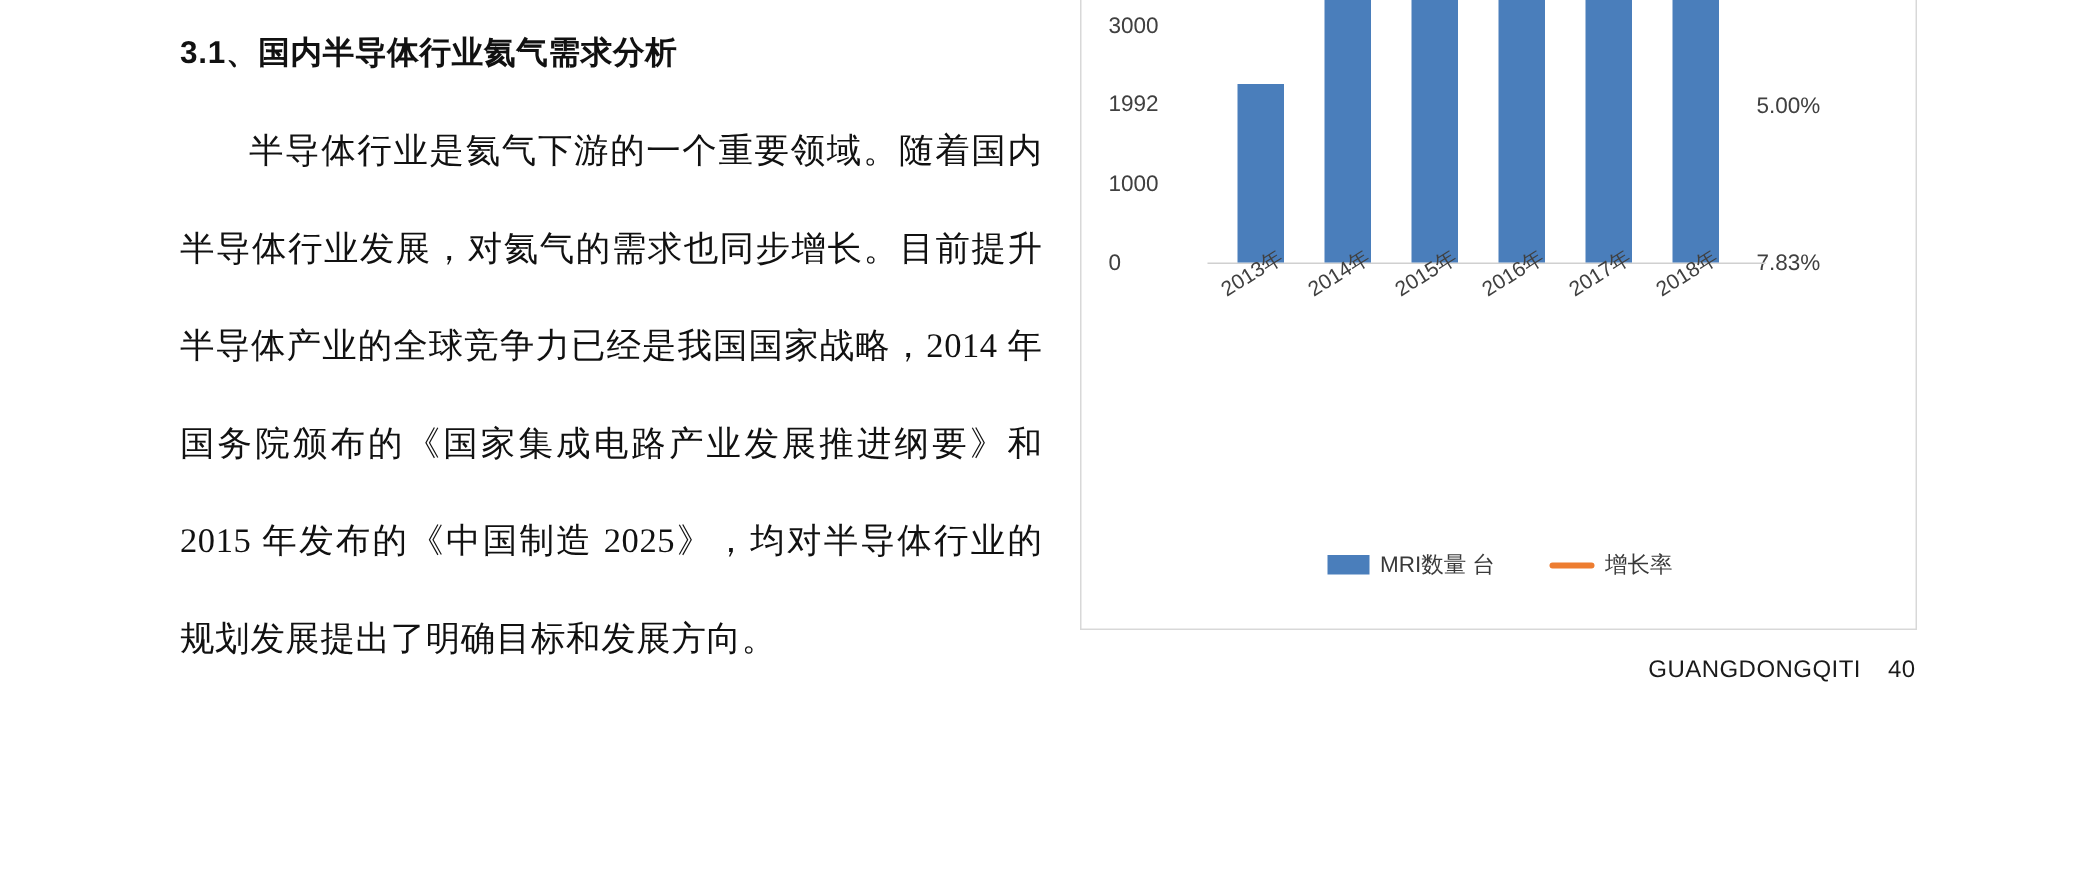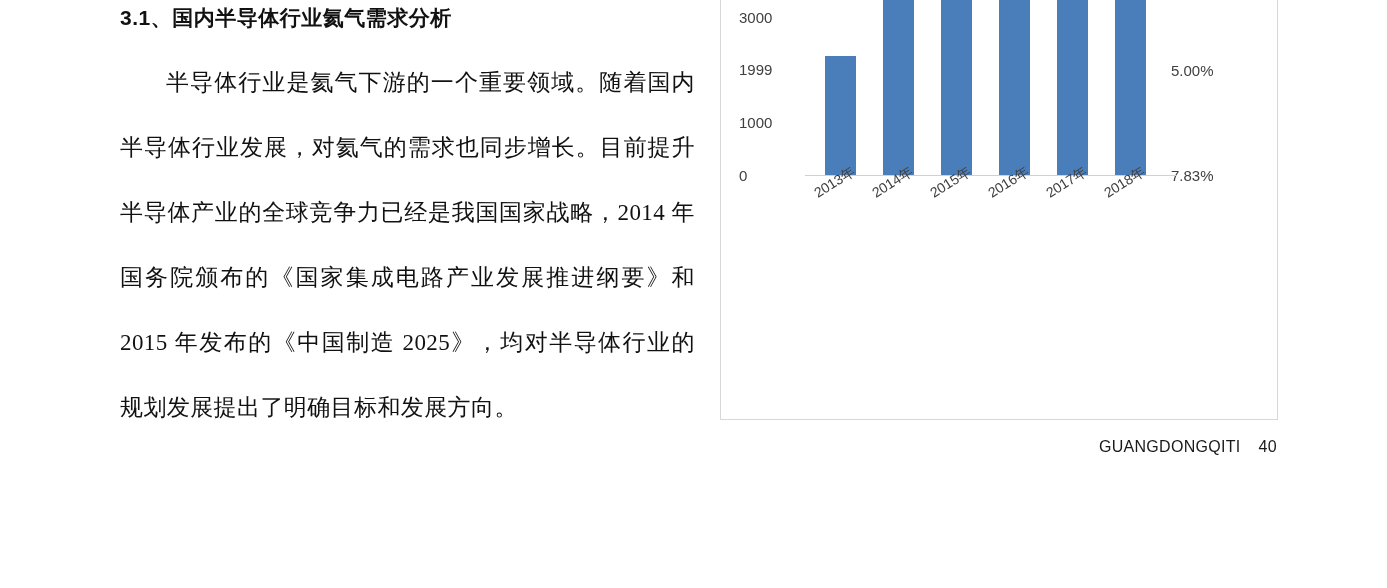--- a/index.html
+++ b/index.html
@@ -22,21 +22,21 @@
     top: 0px;
     width: 575px;
   }
   .section-heading {
     font-family: "Liberation Sans", sans-serif;
     font-size: 21px;
     font-weight: bold;
     color: #111111;
     letter-spacing: 0.5px;
     margin: 0;
-    padding-top: 2px;
+    padding-top: 20px;
     line-height: 32px;
   }
   .body-par {
     font-family: "Liberation Serif", serif;
     font-size: 23px;
     color: #111111;
     line-height: 65px;
     margin: 0;
     padding-top: 16px;
     text-indent: 2em;
@@ -176,21 +176,21 @@
   <p class="body-par">半导体行业是氦气下游的一个重要领域。随着国内半导体行业发展，对氦气的需求也同步增长。目前提升半导体产业的全球竞争力已经是我国国家战略，2014 年国务院颁布的《国家集成电路产业发展推进纲要》和 2015 年发布的《中国制造 2025》，均对半导体行业的规划发展提出了明确目标和发展方向。</p>
 </div>
 
 <div class="chart-panel">
 
   <div class="plot-area">
 
     <div class="yaxis-left">
       <div class="ylab" style="top:262px">0</div>
       <div class="ylab" style="top:209px">1000</div>
-      <div class="ylab" style="top:156px">1999</div>
+      <div class="ylab" style="top:156px">1992</div>
       <div class="ylab" style="top:104px">3000</div>
 
     </div>
 
     <div class="yaxis-right">
       <div class="ylab-r" style="top:262px">7.83%</div>
       <div class="ylab-r" style="top:157px">5.00%</div>
 
     </div>
 
@@ -210,17 +210,25 @@
       <div class="xtick" style="left:180px;">2016年</div>
       <div class="xtick" style="left:238px;">2017年</div>
       <div class="xtick" style="left:296px;">2018年</div>
     </div>
 
     <svg width="558" height="420" style="position:absolute;left:0;top:0;">
       <polyline points="400,-28 440,40" fill="none" stroke="#ed7d31" stroke-width="4" stroke-linecap="round"></polyline>
     </svg>
   </div>
 
+  <div class="legend">
+    <span class="legend-item">
+      <span class="swatch-bar"></span><span class="legend-text">MRI数量 台</span>
+    </span>
+    <span class="legend-item">
+      <span class="swatch-line"></span><span class="legend-text">增长率</span>
+    </span>
+  </div>
 </div>
 
 <div class="footer">
   <span>GUANGDONGQITI</span><span class="page-no">40</span>
 </div>
 
 </body></html>

